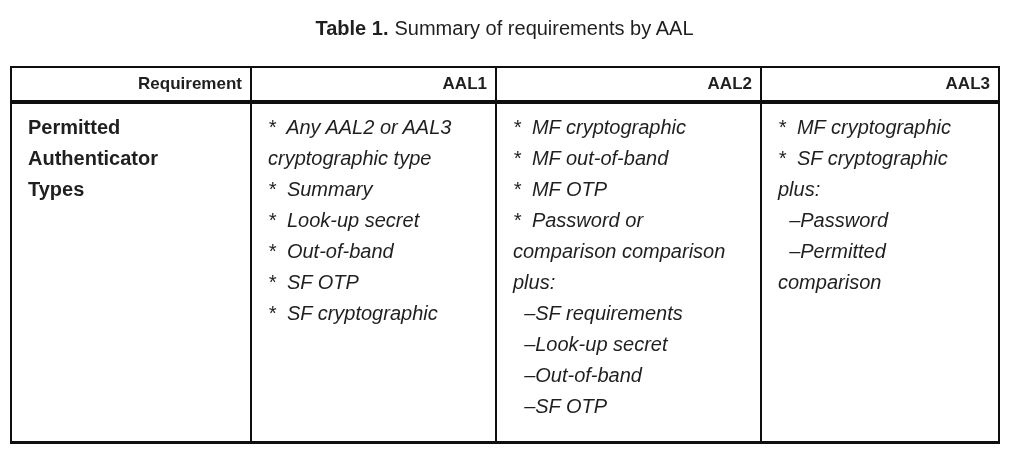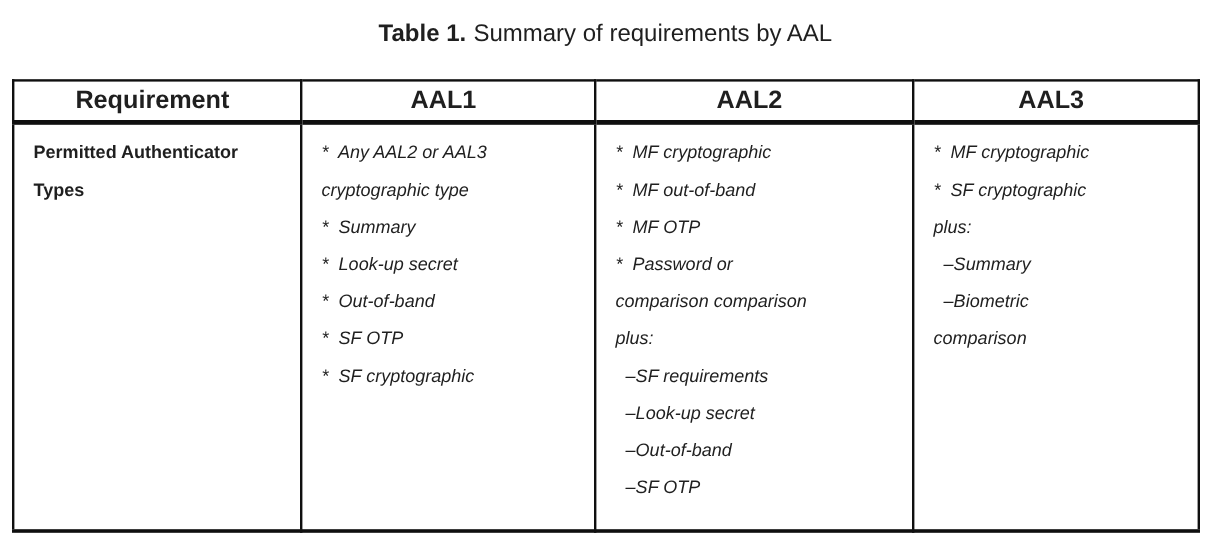--- a/index.html
+++ b/index.html
@@ -37,33 +37,33 @@
     left: 10px;
     width: 988px;
     border-collapse: collapse;
     table-layout: fixed;
     border: 2px solid var(--border);
     border-bottom: 3px solid var(--border);
   }
   table.aal th {
     border: 2px solid var(--border);
     border-bottom: 4px solid var(--border);
-    text-align: center;
-    font-size: 21px;
+    text-align: right;
+    font-size: 17px;
     font-weight: bold;
     padding: 2px 8px 2px 0;
     height: 35px;
     color: var(--text);
     white-space: nowrap;
     overflow: hidden;
   }
   table.aal td {
     border: 2px solid var(--border);
     vertical-align: top;
-    font-size: 15px;
+    font-size: 20px;
     padding: 8px 5px 0 16px;
     height: 340px;
     overflow: hidden;
   }
   .req-cell {
     font-weight: bold;
     line-height: 31px;
     padding-right: 40px !important;
   }
   .line {
@@ -116,19 +116,19 @@
           <div class="line">plus:</div>
           <div class="line">  –SF requirements</div>
           <div class="line">  –Look-up secret</div>
           <div class="line">  –Out-of-band</div>
           <div class="line">  –SF OTP</div>
         </td>
       <td>
           <div class="line">*  MF cryptographic</div>
           <div class="line">*  SF cryptographic</div>
           <div class="line">plus:</div>
-          <div class="line">  –Summary</div>
-          <div class="line">  –Biometric</div>
+          <div class="line">  –Password</div>
+          <div class="line">  –Permitted</div>
           <div class="line">comparison</div>
         </td>
     </tr>
   </tbody>
 </table>
 
 </body></html>

